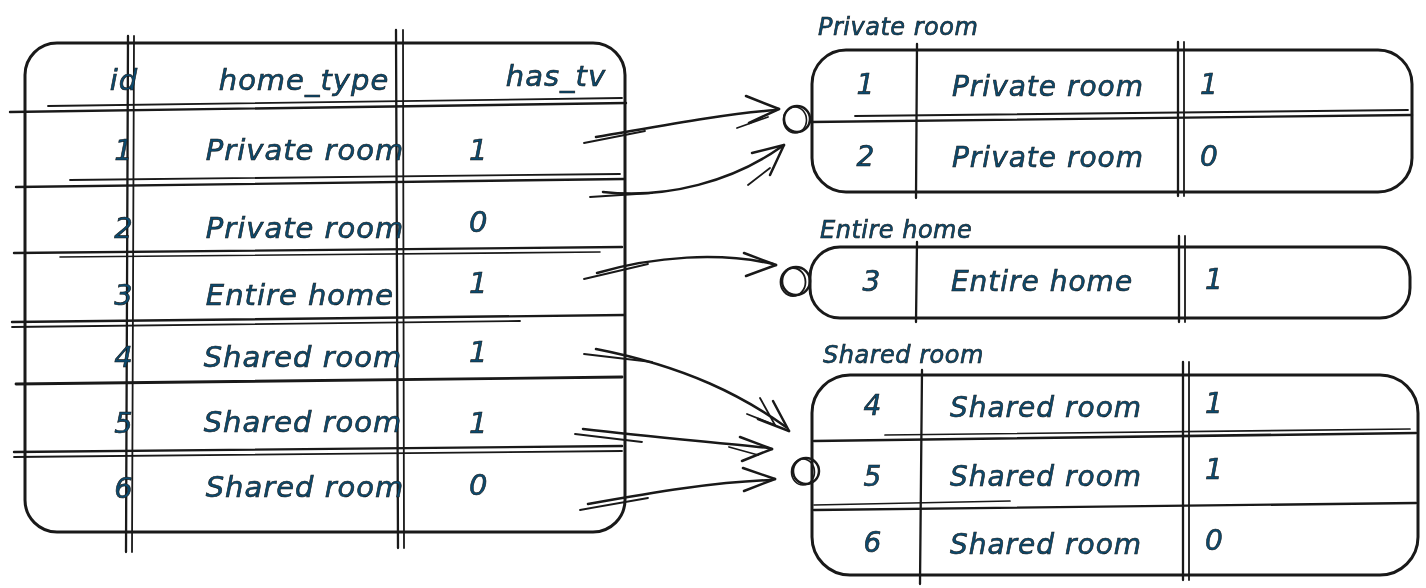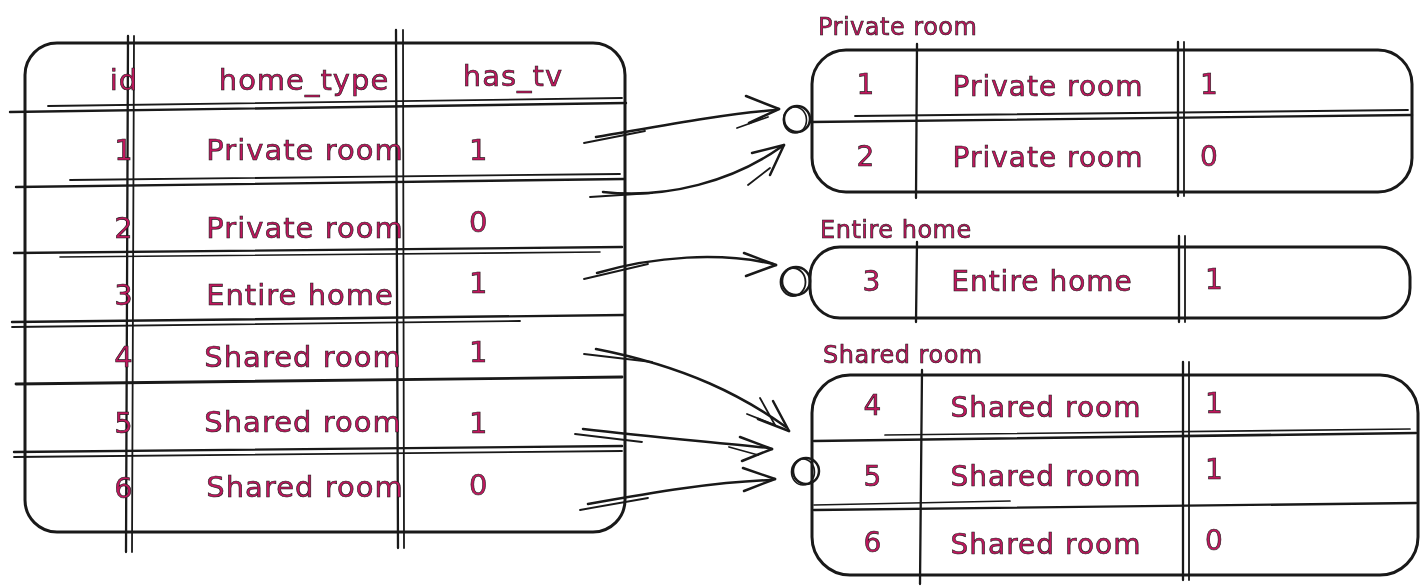--- a/index.html
+++ b/index.html
@@ -5,22 +5,22 @@
   html,body{margin:0;padding:0;background:#ffffff;}
   #canvas{
     position:relative;width:1426px;height:588px;background:#ffffff;
     font-family:"DejaVu Sans",sans-serif;color:#191919;overflow:hidden;
   }
   #strokes{position:absolute;inset:0;width:1426px;height:588px;}
   #strokes path,#strokes rect,#strokes circle,#strokes ellipse{
     fill:none;stroke:#191919;stroke-linecap:round;stroke-linejoin:round;
   }
   .txt{
-    position:absolute;white-space:nowrap;color:#be185d;
-    -webkit-text-stroke:0.6px #191919;letter-spacing:1px;line-height:1;
+    position:absolute;white-space:nowrap;color:#0c4a6e;
+    -webkit-text-stroke:0.6px #191919;letter-spacing:1px;line-height:1;font-style:italic;
   }
   .c{transform:translate(-50%,-50%);}      
   .l{transform:translate(0,-50%);}         
   .s29{font-size:29px;margin-left:42px;}
   .s28{font-size:28px;}
   .s24{font-size:24px;letter-spacing:0.5px;}
 </style>
 </head>
 <body>
 
@@ -121,21 +121,21 @@
     <g stroke-width="2.5">
       <path d="M588 504 C655 492 715 482 771 480"></path>
       <path d="M580 510 L648 498" stroke-width="1.8"></path>
       <path d="M775 479 L743 468"></path>
       <path d="M775 479 L744 491"></path>
     </g>
   </svg>
 
   <div class="txt c s29" style="left:82px;top:80px;">id</div>
   <div class="txt c s29" style="left:262px;top:80px;text-align:right;">home_type</div>
-  <div class="txt c s29" style="left:471px;top:76px;">has_tv</div>
+  <div class="txt c s29" style="left:514px;top:76px;">has_tv</div>
 
   <div class="txt c s29" style="left:82px;top:150px;">1</div>
   <div class="txt c s29" style="left:263px;top:150px;">Private room</div>
   <div class="txt l s29" style="left:427px;top:150px;">1</div>
 
   <div class="txt c s29" style="left:82px;top:228px;">2</div>
   <div class="txt c s29" style="left:263px;top:228px;">Private room</div>
   <div class="txt l s29" style="left:427px;top:222px;">0</div>
 
   <div class="txt c s29" style="left:82px;top:295px;">3</div>

